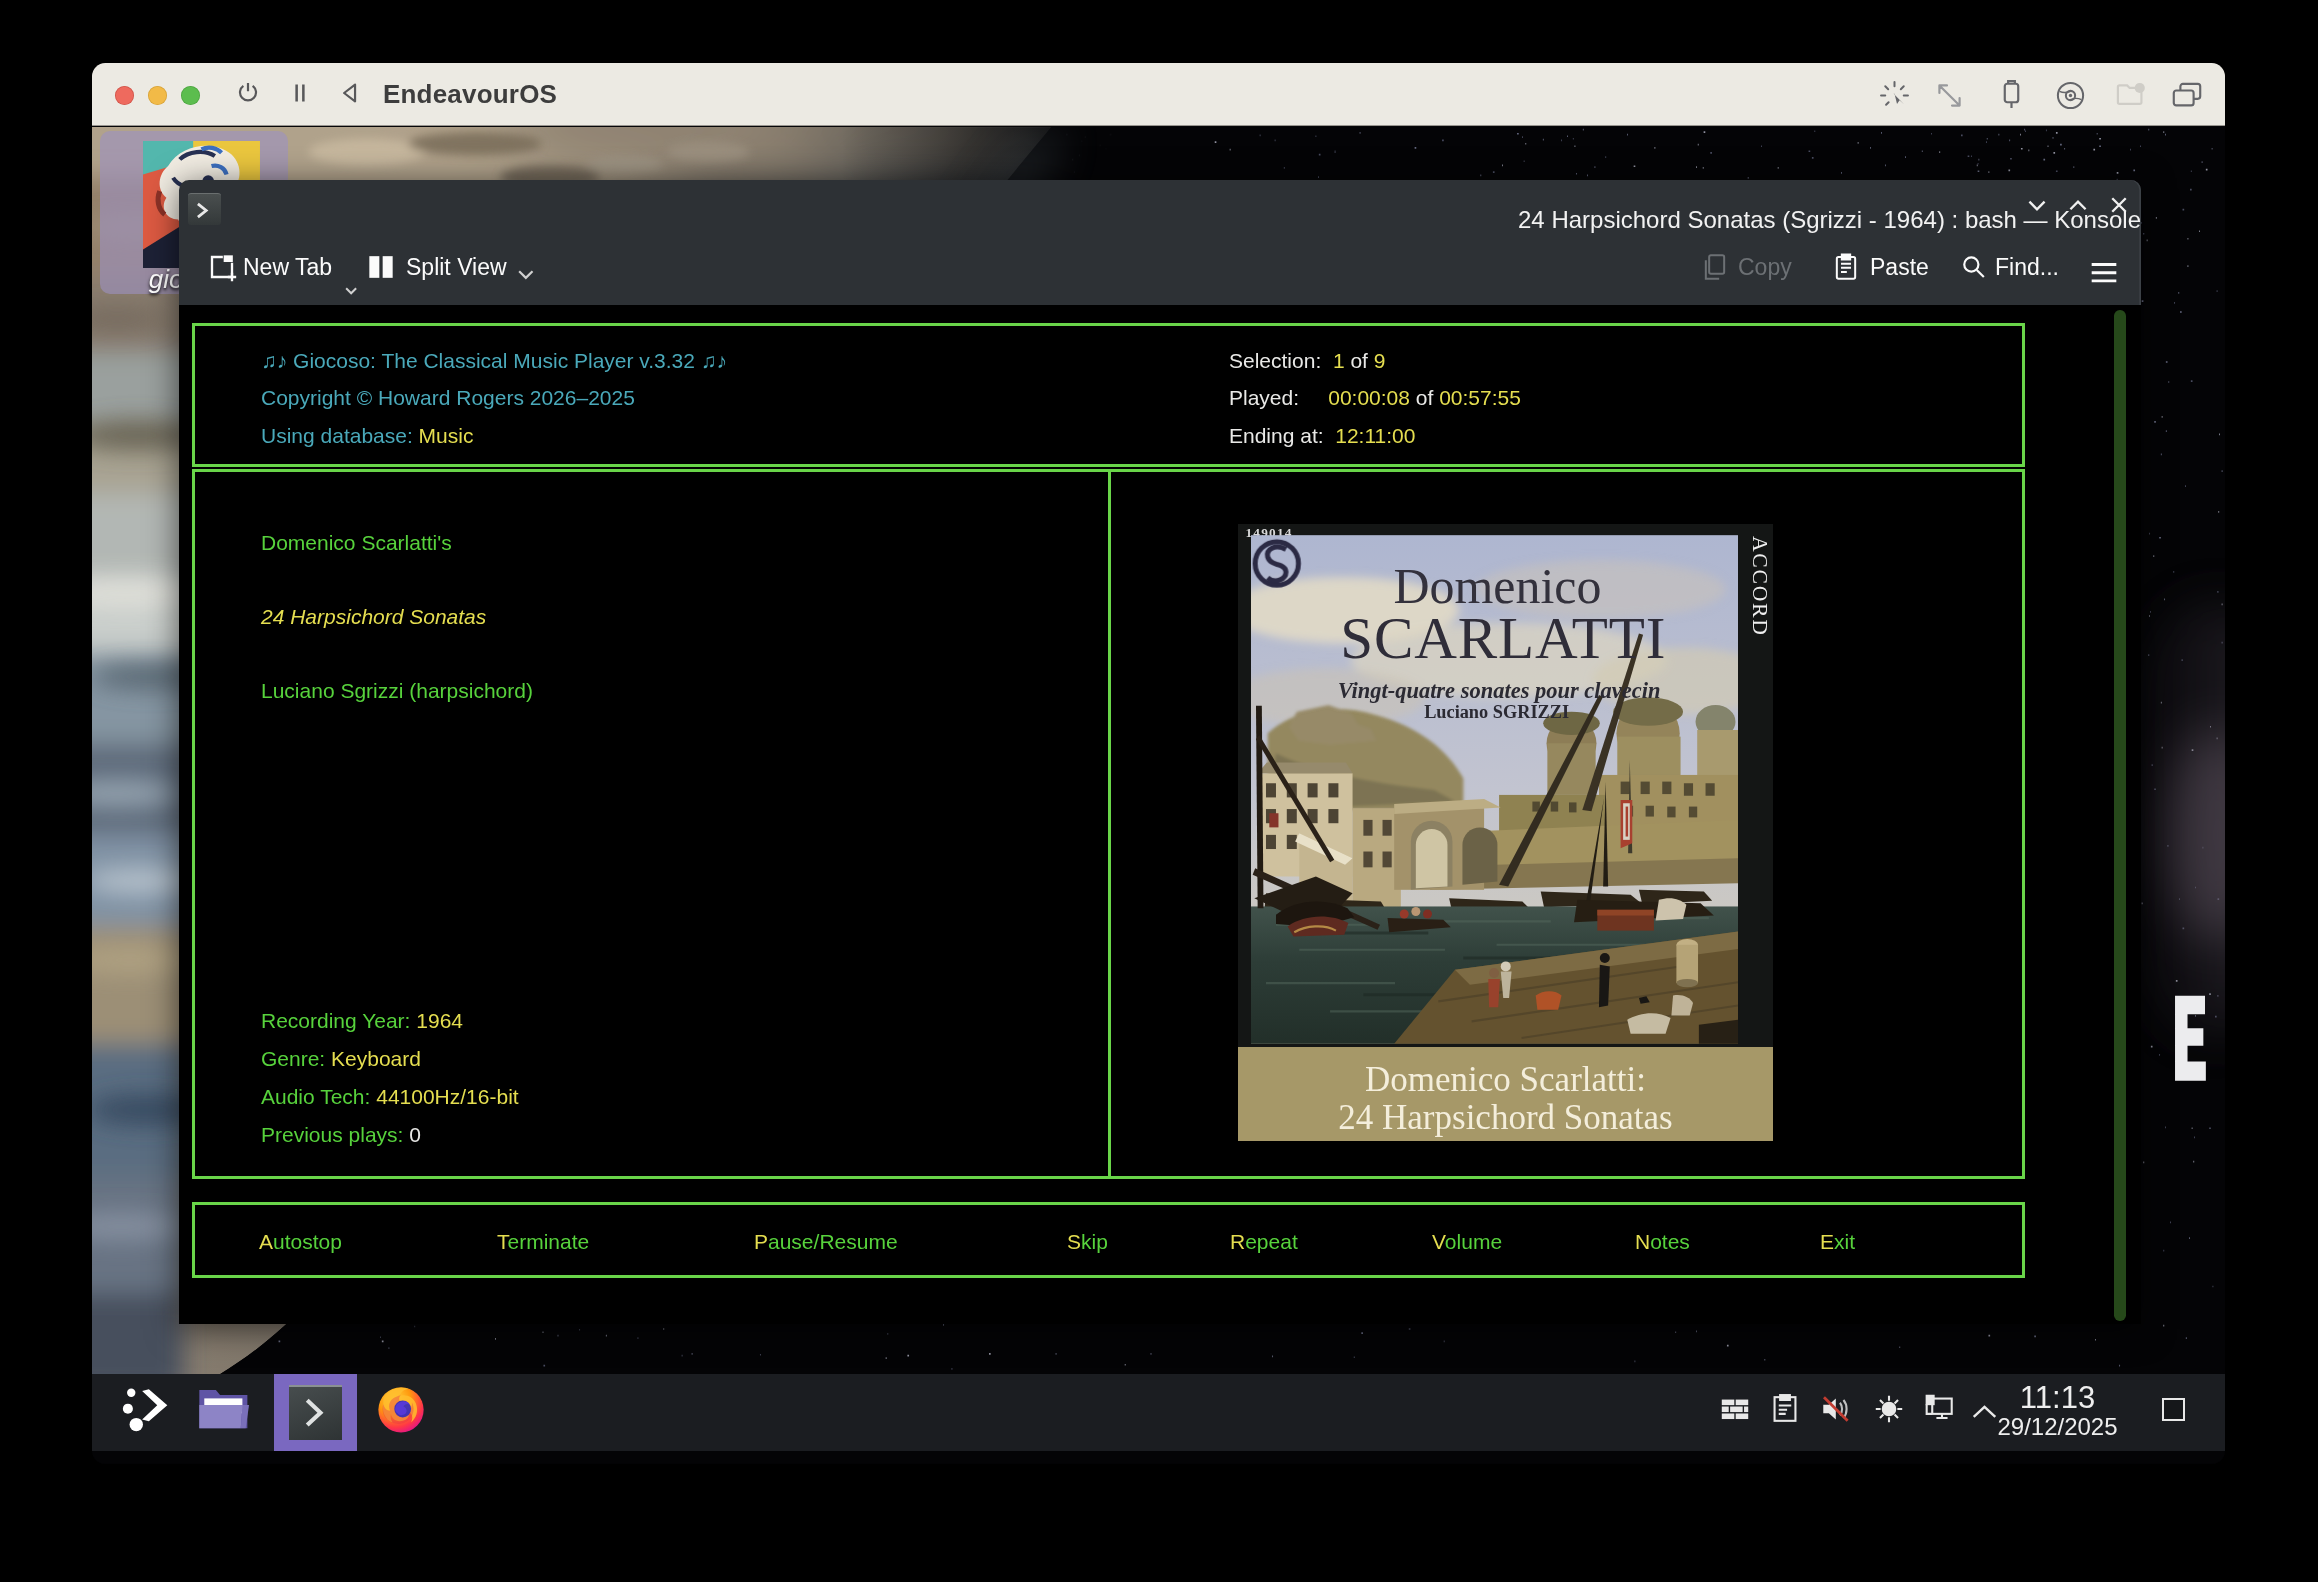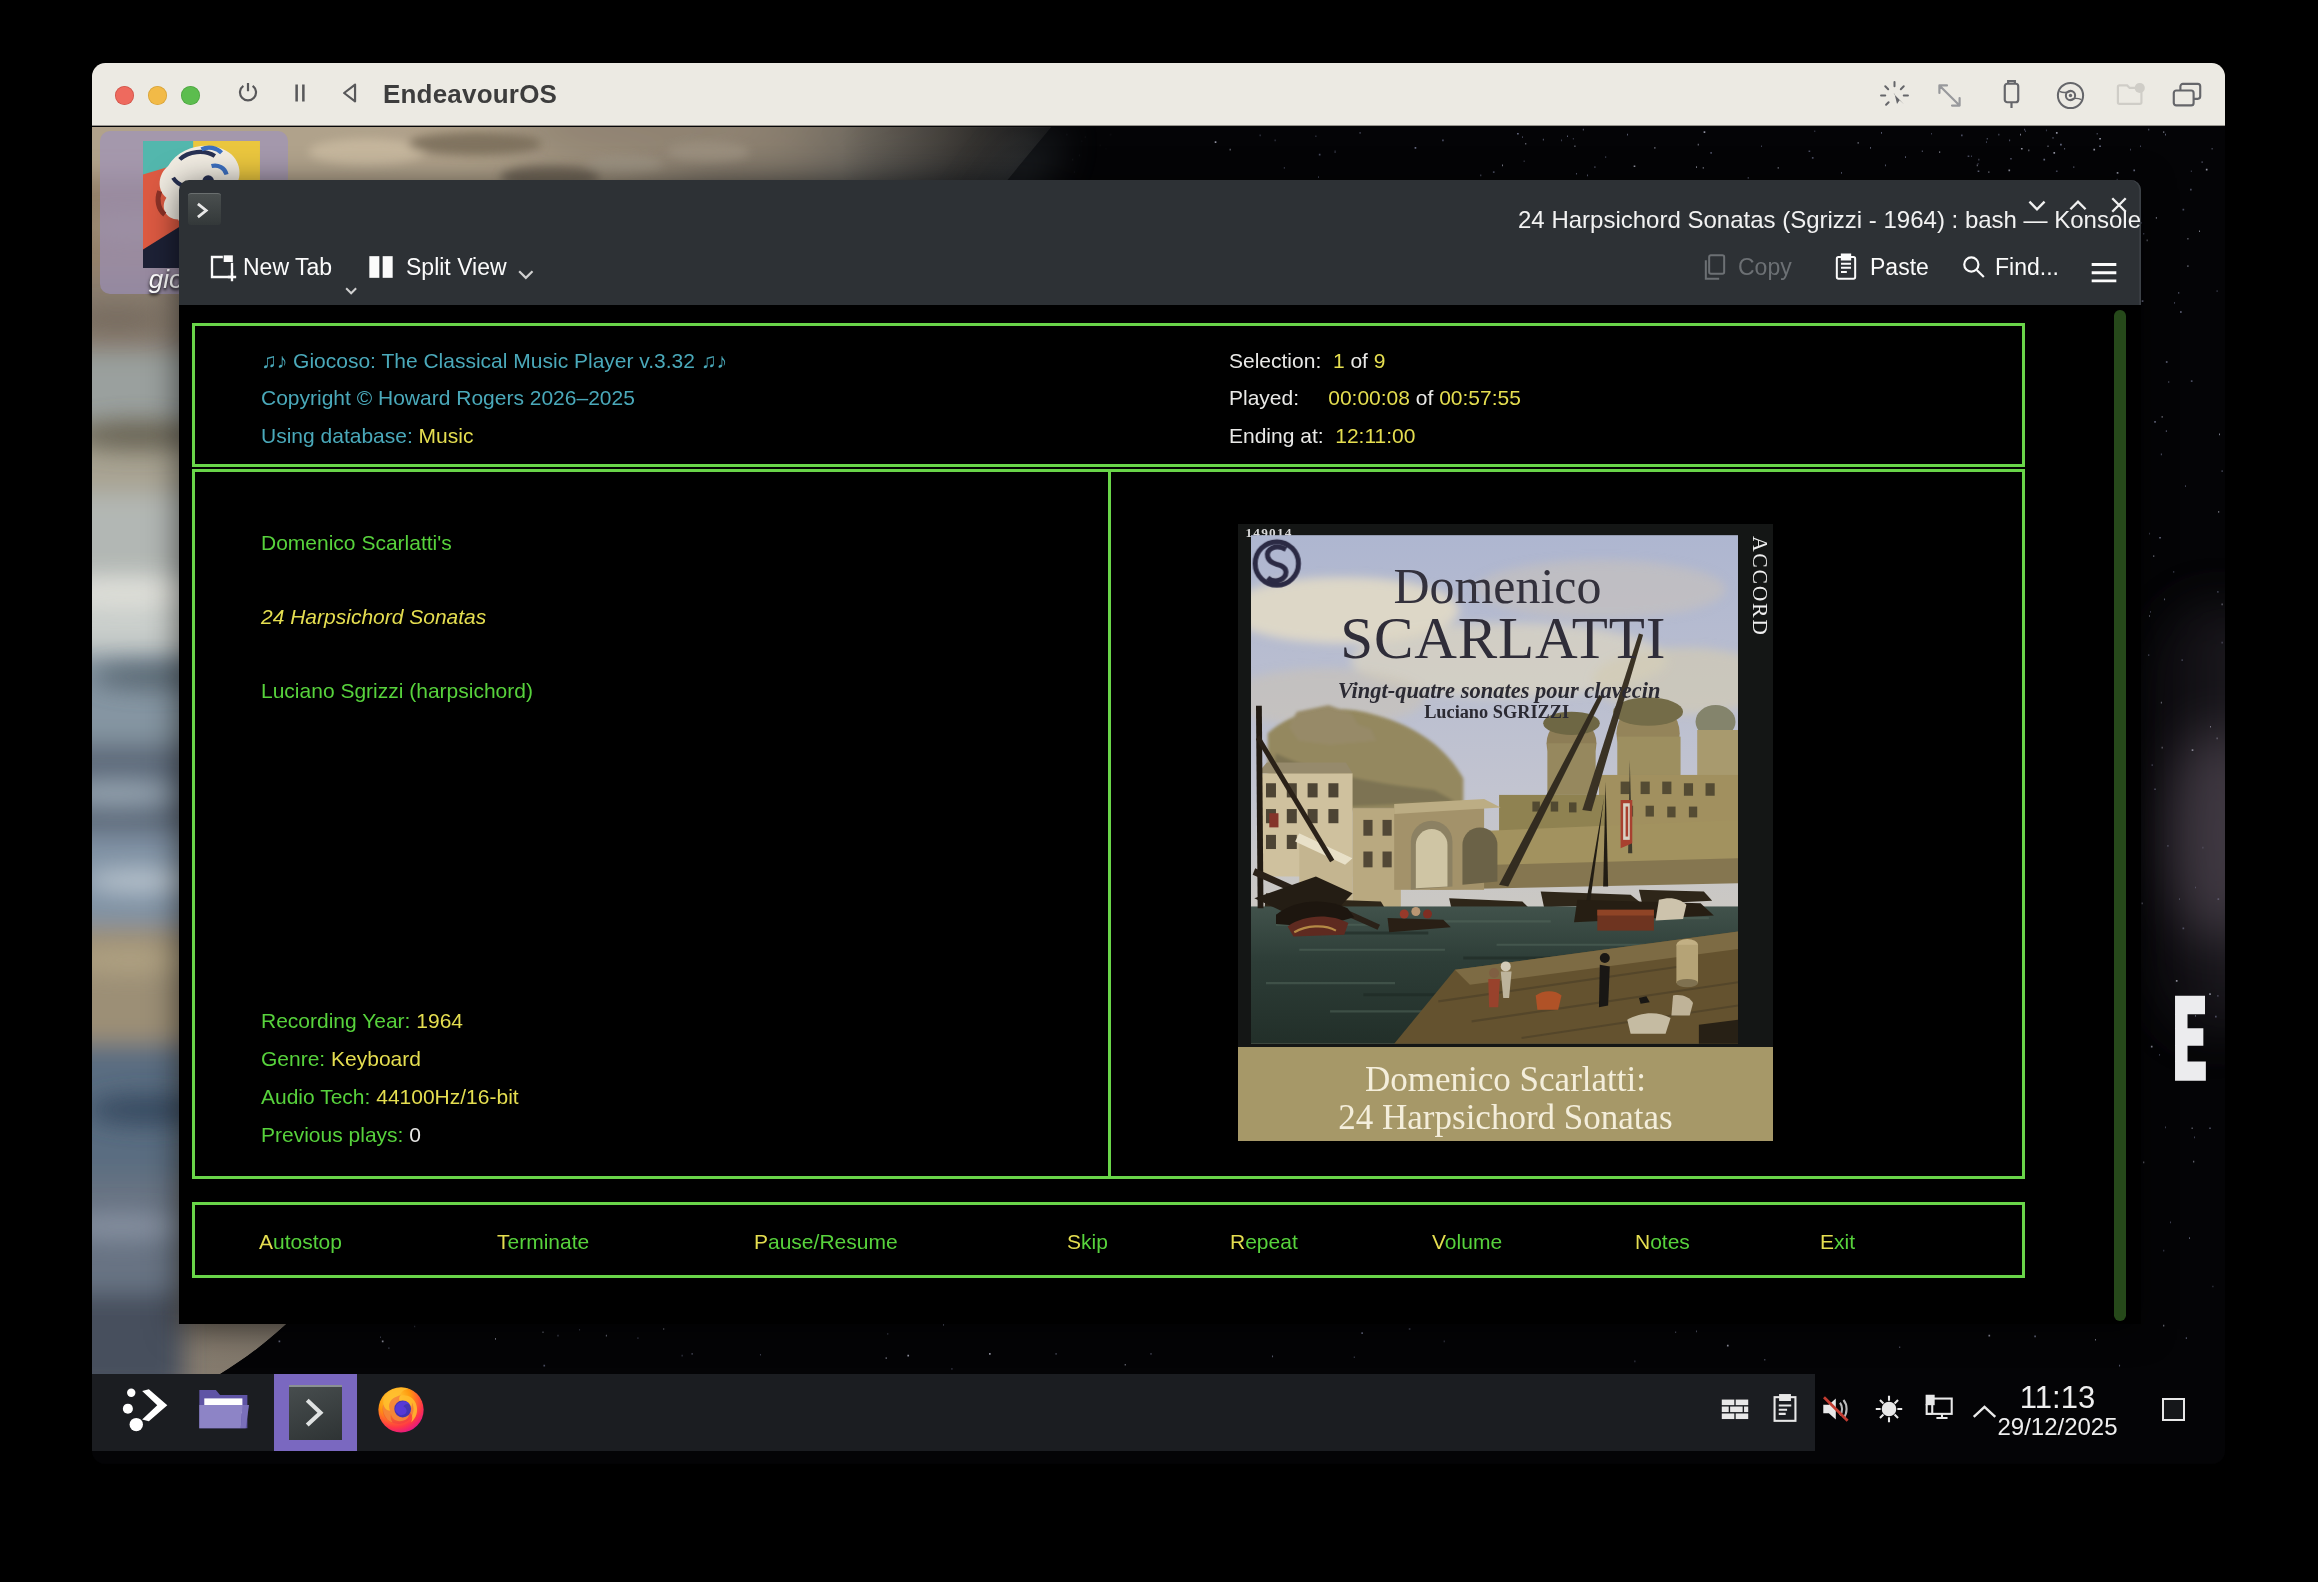--- a/index.html
+++ b/index.html
@@ -20,21 +20,21 @@
 .ktext{position:absolute;width:100%;text-align:right;top:26px}
 .kicon{position:absolute;left:9.2px;top:13.3px;width:33px;height:32px;background:linear-gradient(#4a4f4f,#333839);border-radius:3.3px;border-top:1.7px solid #6a6f6f}
 .toolbar{position:absolute;left:0;top:62px;width:100%;height:63px;color:#fbfbfb;font-size:23px}
 .titem{position:absolute;top:11.7px}
 .term{position:absolute;left:0;top:125px;width:1962px;height:1019px;background:#000}
 .gbox{position:absolute;border:3.3px solid #69d549}
 .mono{font-family:Liberation Sans, sans-serif;font-size:21px;line-height:38px;white-space:pre}
 .ln{position:absolute}
 .grn{color:#57d23c}.yel{color:#e5de50}.cyn{color:#4aa9ba}.wht{color:#e9e9e7}.iyel{color:#e5de50;font-style:italic}
 
-.taskbar{position:absolute;left:0;top:1247px;width:1723px;height:77px;background:#1b1d21}
+.taskbar{position:absolute;left:0;top:1247px;width:2133px;height:77px;background:#1b1d21}
 .clock{position:absolute;color:#eee;text-align:center}
 
 .album{position:absolute;left:1059px;top:219px;width:535px;height:617px;background:#141615}
 .apaint{position:absolute;left:13px;top:10.8px;width:487px;height:509px;overflow:hidden}
 .tanbar{position:absolute;left:0;top:523px;width:535px;height:94px;background:#a69868;color:#f4eedb;text-align:center;font-family:"Liberation Serif",serif}
 .serif{font-family:"Liberation Serif",serif}
 </style></head><body>
 <div class="win">
 
   <div class="mtb">

